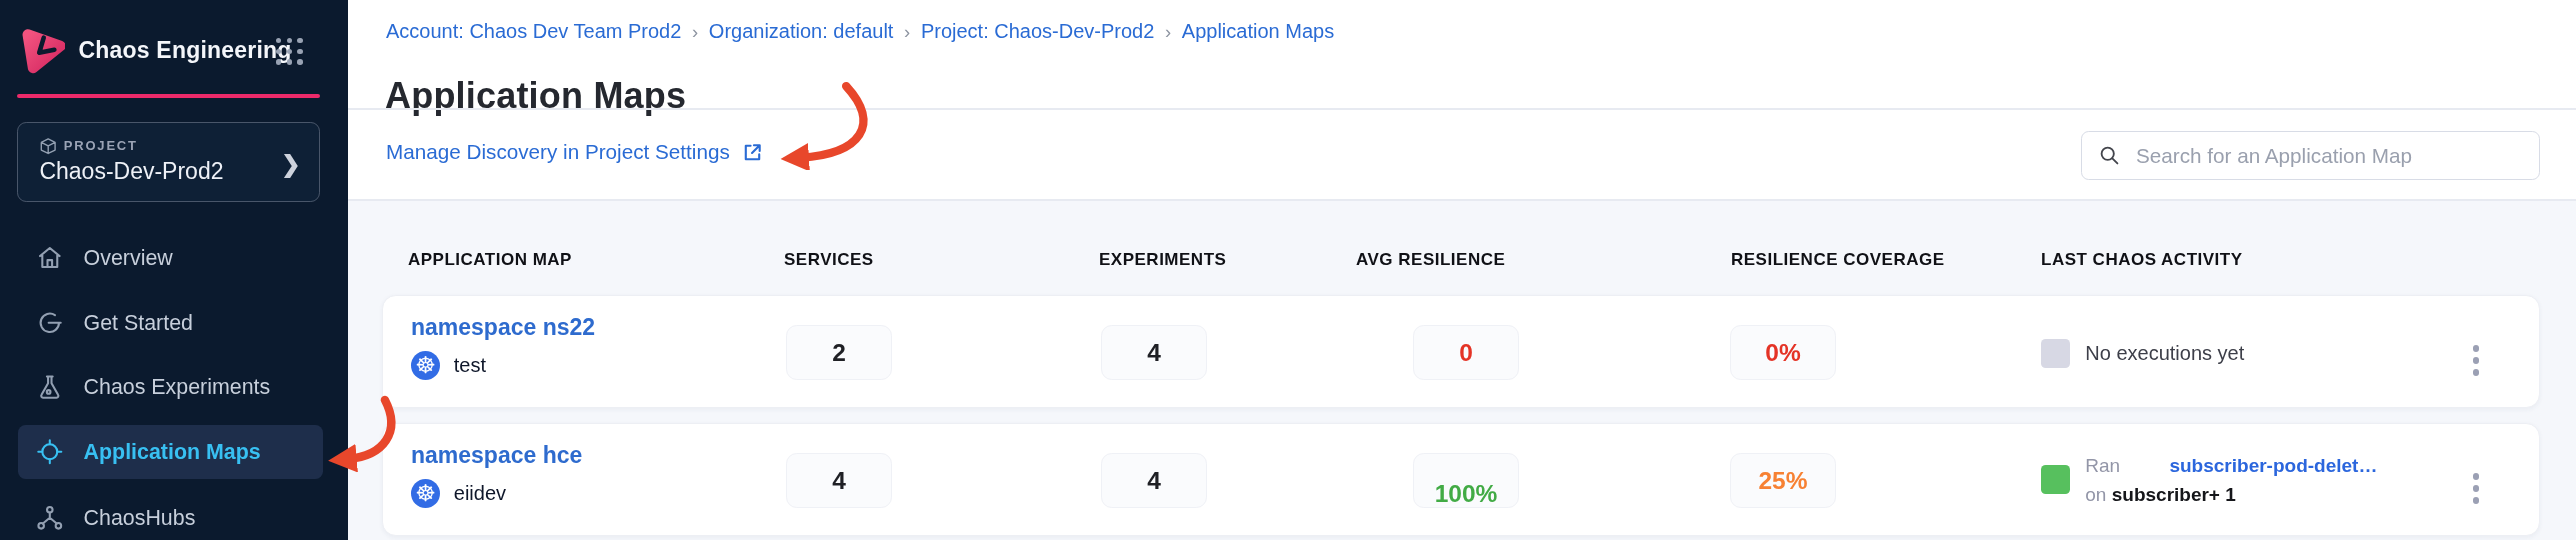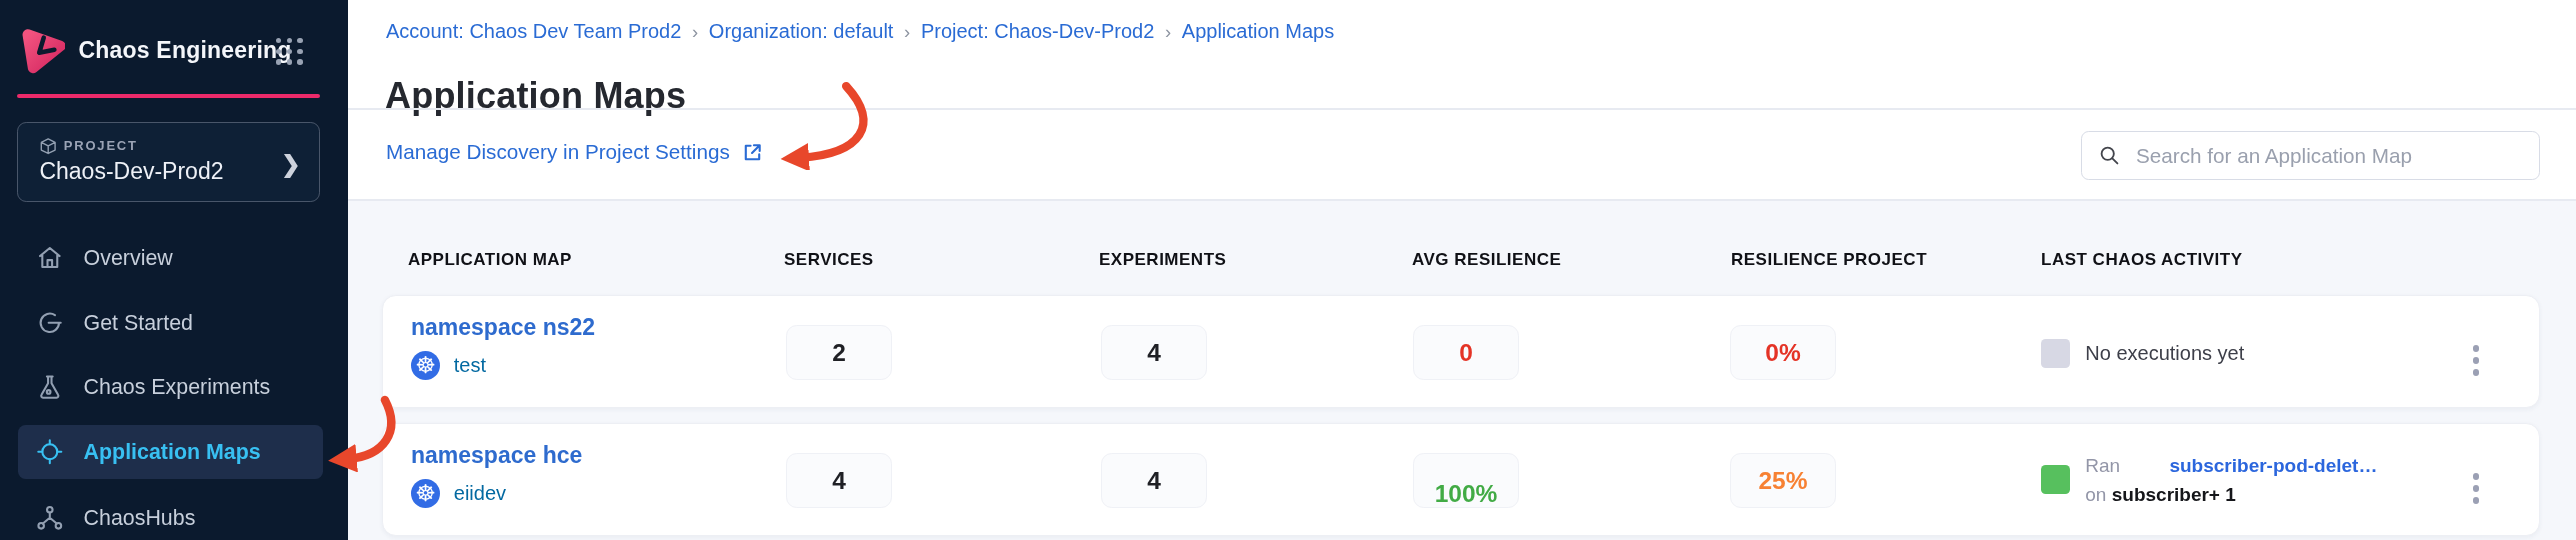--- a/index.html
+++ b/index.html
@@ -106,21 +106,21 @@
 
   .cell-name { position: absolute; left: 28px; top: 18.4px; }
   .map-link { font-size: 23px; font-weight: 700; color: #2e6bce; text-decoration: none; cursor: pointer; }
   .sub-row { display: flex; align-items: center; gap: 13.8px; margin-top: 9.2px; }
   .k8s-badge {
     width: 29px; height: 29px; border-radius: 50%;
     background: #326ce5; color: #ffffff;
     display: flex; align-items: center; justify-content: center;
     font-size: 23px; line-height: 1;
   }
-  .infra-label { font-size: 20px; color: #0369a1; }
+  .infra-label { font-size: 20px; color: #0f172a; }
 
   .chip {
     position: absolute; top: 29px;
     width: 106px; height: 55px;
     background: #fafbfd; border: 1.5px solid #eff1f6; border-radius: 10.7px;
     display: flex; align-items: center; justify-content: center;
     font-size: 24.5px; font-weight: 700; color: #1f2025;
   }
   .chip.c-services { left: 403px; }
   .chip.c-experiments { left: 718px; }
@@ -260,22 +260,22 @@
     </div>
 
     <div class="divider d2"></div>
 
     <section class="table-area">
 
       <div class="thead">
         <span class="th" style="left:60px">APPLICATION MAP</span>
         <span class="th" style="left:436px">SERVICES</span>
         <span class="th" style="left:751px">EXPERIMENTS</span>
-        <span class="th" style="left:1064px">AVG RESILIENCE</span>
-        <span class="th" style="left:1383px">RESILIENCE PROJECT</span>
+        <span class="th" style="left:1008px">AVG RESILIENCE</span>
+        <span class="th" style="left:1383px">RESILIENCE COVERAGE</span>
         <span class="th" style="left:1693px">LAST CHAOS ACTIVITY</span>
       </div>
 
       <article class="card r1">
         <div class="cell-name">
           <a class="map-link">namespace ns22</a>
           <div class="sub-row">
             <span class="k8s-badge">☸</span>
             <span class="infra-label">test</span>
           </div>

